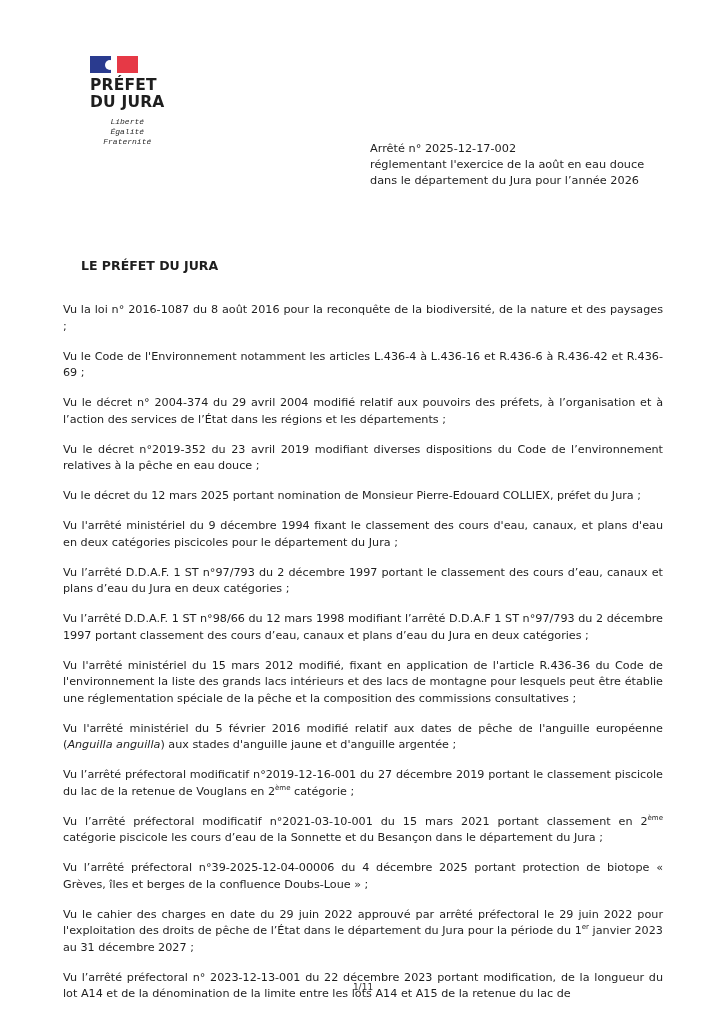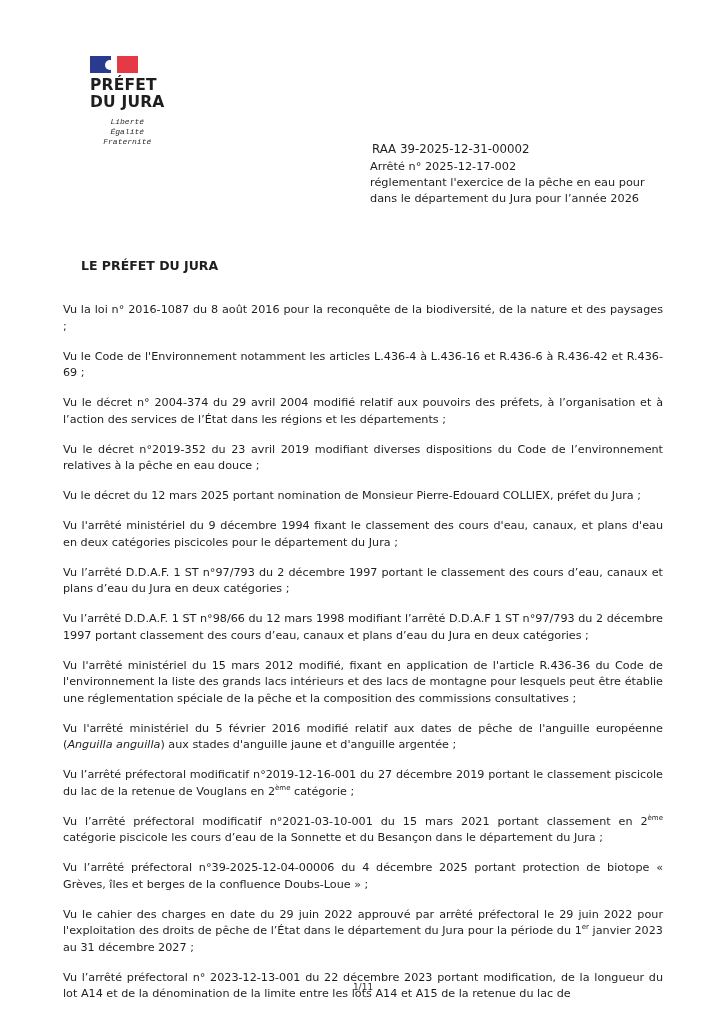--- a/index.html
+++ b/index.html
@@ -56,23 +56,22 @@
     </div>
     <div class="motto">
       <div>Liberté</div>
       <div>Égalité</div>
       <div>Fraternité</div>
     </div>
   </div>
 
 
   <div class="ref">
-    <div class="raa">RAA 39-2025-12-31-00002</div>
     <div>Arrêté n° 2025-12-17-002</div>
-    <div>réglementant l'exercice de la pêche en eau pour</div>
+    <div>réglementant l'exercice de la août en eau douce</div>
     <div>dans le département du Jura pour l’année 2026</div>
   </div>
 
   <div class="title">LE PRÉFET DU JURA</div>
 
   <div class="body">
     <p class="para">Vu la loi n° 2016-1087 du 8 août 2016 pour la reconquête de la biodiversité, de la nature et des paysages ;</p>
     <p class="para">Vu le Code de l'Environnement notamment les articles L.436-4 à L.436-16 et R.436-6 à R.436-42 et R.436-69 ;</p>
     <p class="para">Vu le décret n° 2004-374 du 29 avril 2004 modifié relatif aux pouvoirs des préfets, à l’organisation et à l’action des services de l’État dans les régions et les départements ;</p>
     <p class="para">Vu le décret n°2019-352 du 23 avril 2019 modifiant diverses dispositions du Code de l’environnement relatives à la pêche en eau douce ;</p>

